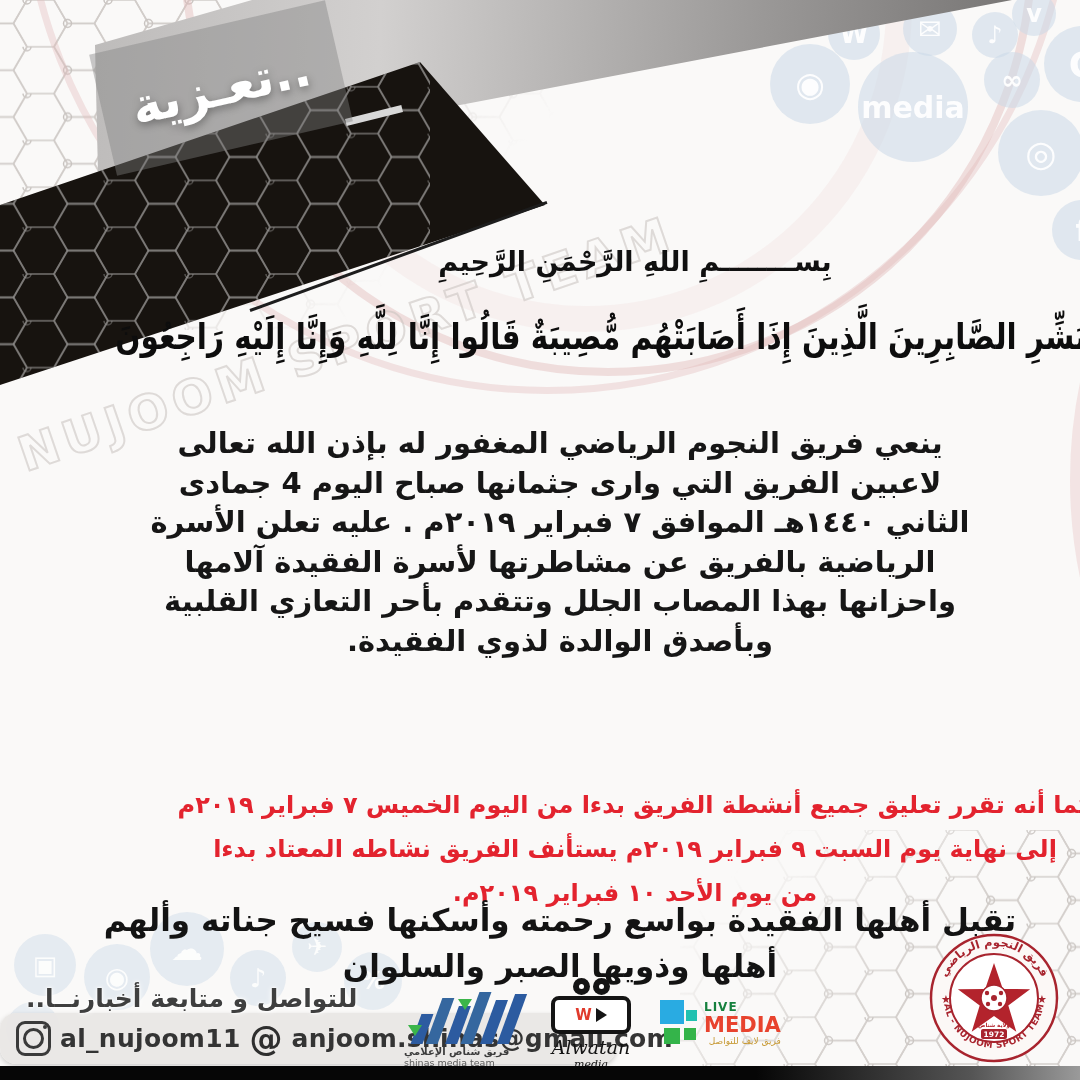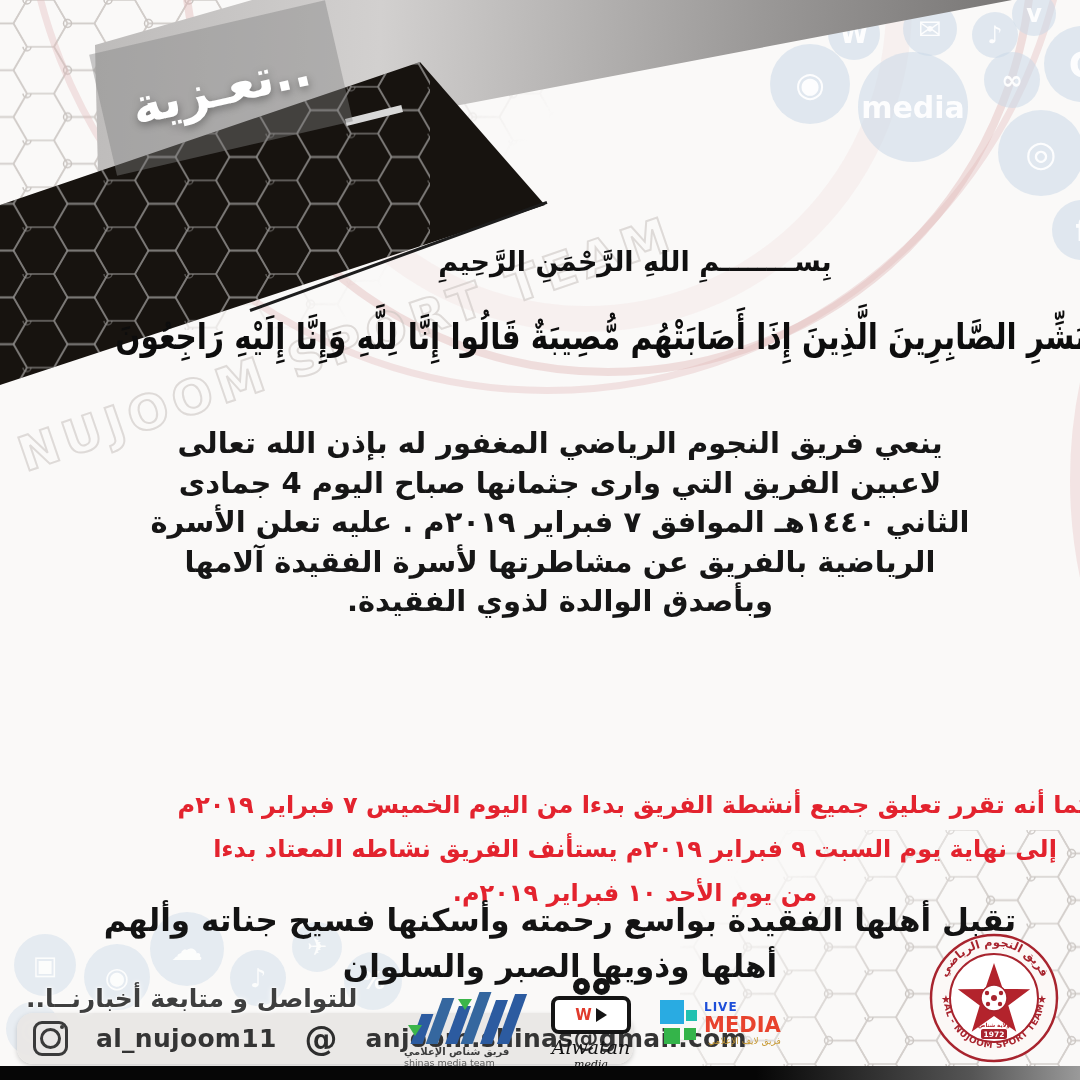--- a/index.html
+++ b/index.html
@@ -60,23 +60,23 @@
   
   .txt{direction:rtl;text-align:center;font-weight:bold;z-index:5;}
   .announce{left:55px;top:424px;width:1010px;font-size:29px;line-height:39.5px;color:#161616;}
   .notice{left:145px;top:783px;width:980px;font-size:24px;line-height:44px;color:#e3232e;white-space:nowrap;}
   .closing{left:70px;top:897px;width:980px;font-size:31px;line-height:46px;color:#131313;}
 
   
   .contact-label{left:26px;top:984px;font-size:25px;font-weight:bold;color:#3f3f3f;
                  direction:rtl;z-index:7;
                  text-shadow:0 0 6px #fff,0 0 3px #fff,0 0 2px #fff;}
-  .contact-bar{left:17px;top:1013px;width:616px;height:51px;border-radius:16px;
+  .contact-bar{left:0px;top:1013px;width:616px;height:51px;border-radius:16px;
                background:rgba(233,231,228,.94);box-shadow:0 2px 5px rgba(0,0,0,.18);
-               display:flex;align-items:center;gap:28px;padding:0 16px;z-index:6;
+               display:flex;align-items:center;gap:9px;padding:0 16px;z-index:6;
                box-sizing:border-box;}
   .handle,.email{font-size:25px;font-weight:bold;color:#343434;letter-spacing:.3px;}
   .ig{width:29px;height:29px;border:3px solid #3a3a3a;border-radius:9px;position:relative;flex:none;}
   .ig::before{content:"";position:absolute;inset:4px;border:3px solid #3a3a3a;border-radius:50%;}
   .ig::after{content:"";position:absolute;top:1px;right:1px;width:4px;height:4px;
              background:#3a3a3a;border-radius:50%;}
   .at{font-size:33px;font-weight:bold;color:#2e2e2e;flex:none;}
 
   
   .shinas{left:412px;top:990px;width:118px;height:76px;z-index:7;}
@@ -94,21 +94,21 @@
            background:#fff;display:flex;align-items:center;justify-content:center;gap:4px;}
   .projbox .w{color:#e03a2c;font-weight:bold;font-size:15px;}
   .projbox .tri{width:0;height:0;border-top:7px solid transparent;border-bottom:7px solid transparent;
                 border-left:11px solid #141414;}
   .alw-name{font-family:"DejaVu Serif",serif;font-style:italic;font-weight:normal;font-size:19px;
             line-height:24px;margin-top:1px;}
   .alw-sub{font-family:"DejaVu Serif",serif;font-style:italic;font-size:11px;line-height:11px;}
   .livemedia{left:660px;top:998px;width:130px;height:64px;z-index:7;}
   .lm-sq{position:absolute;}
   .lm-right{position:absolute;left:44px;top:2px;}
-  .lm-live{font-size:12px;font-weight:bold;color:#1d4ed8;letter-spacing:1px;}
+  .lm-live{font-size:12px;font-weight:bold;color:#15803d;letter-spacing:1px;}
   .lm-media{font-size:21px;font-weight:bold;color:#e8432e;line-height:22px;}
   .lm-cap{font-size:9px;color:#c79a35;direction:rtl;}
 
   .club-logo{left:928px;top:932px;z-index:7;}
 
   .bottom-bar{left:0;top:1066px;width:1080px;height:14px;z-index:8;
               background:linear-gradient(90deg,#060606 0%,#060606 70%,#555 90%,#9a9a9a 100%);}
 </style>
 </head>
 <body>
@@ -217,20 +217,21 @@
   </div>
 
   <div class="abs bismillah">بِســــــــمِ اللهِ الرَّحْمَنِ الرَّحِيمِ</div>
   <div class="abs verse">بَشِّرِ الصَّابِرِينَ الَّذِينَ إِذَا أَصَابَتْهُم مُّصِيبَةٌ قَالُوا إِنَّا لِلَّهِ وَإِنَّا إِلَيْهِ رَاجِعُونَ</div>
 
   <div class="abs txt announce">
     <div>ينعي فريق النجوم الرياضي المغفور له بإذن الله تعالى</div>
     <div>لاعبين الفريق التي وارى جثمانها صباح اليوم 4 جمادى</div>
     <div>الثاني ١٤٤٠هـ الموافق ٧ فبراير ٢٠١٩م . عليه تعلن الأسرة</div>
     <div>الرياضية بالفريق عن مشاطرتها لأسرة الفقيدة آلامها</div>
+    <div>واحزانها بهذا المصاب الجلل وتتقدم بأحر التعازي القلبية</div>
     <div>وبأصدق الوالدة لذوي الفقيدة.</div>
   </div>
 
   <div class="abs txt notice">
     <div>كما أنه تقرر تعليق جميع أنشطة الفريق بدءا من اليوم الخميس ٧ فبراير ٢٠١٩م</div>
     <div>إلى نهاية يوم السبت ٩ فبراير ٢٠١٩م يستأنف الفريق نشاطه المعتاد بدءا</div>
     <div>من يوم الأحد ١٠ فبراير ٢٠١٩م.</div>
   </div>
 
   <div class="abs txt closing">
@@ -275,21 +276,21 @@
   </div>
 
   <div class="abs livemedia">
     <span class="lm-sq" style="left:0;top:2px;width:24px;height:24px;background:#29abe2;"></span>
     <span class="lm-sq" style="left:26px;top:12px;width:11px;height:11px;background:#21c1b0;"></span>
     <span class="lm-sq" style="left:4px;top:30px;width:16px;height:16px;background:#34b44a;"></span>
     <span class="lm-sq" style="left:24px;top:30px;width:12px;height:12px;background:#34b44a;"></span>
     <div class="lm-right">
       <div class="lm-live">LIVE</div>
       <div class="lm-media">MEDIA</div>
-      <div class="lm-cap">فريق لايف الإعلامي</div>
+      <div class="lm-cap">فريق لايف للتواصل</div>
     </div>
   </div>
 
   <svg class="abs club-logo" width="132" height="132" viewBox="0 0 132 132">
     <defs>
       <path id="arcTop" d="M 14,66 A 52,52 0 0 1 118,66"></path>
       <path id="arcBot" d="M 16,66 A 50,50 0 0 0 116,66"></path>
     </defs>
     <circle cx="66" cy="66" r="63" fill="#fcf8f6" stroke="#a8242e" stroke-width="2.5"></circle>
     <circle cx="66" cy="66" r="44" fill="#ffffff" stroke="#a8242e" stroke-width="2"></circle>

